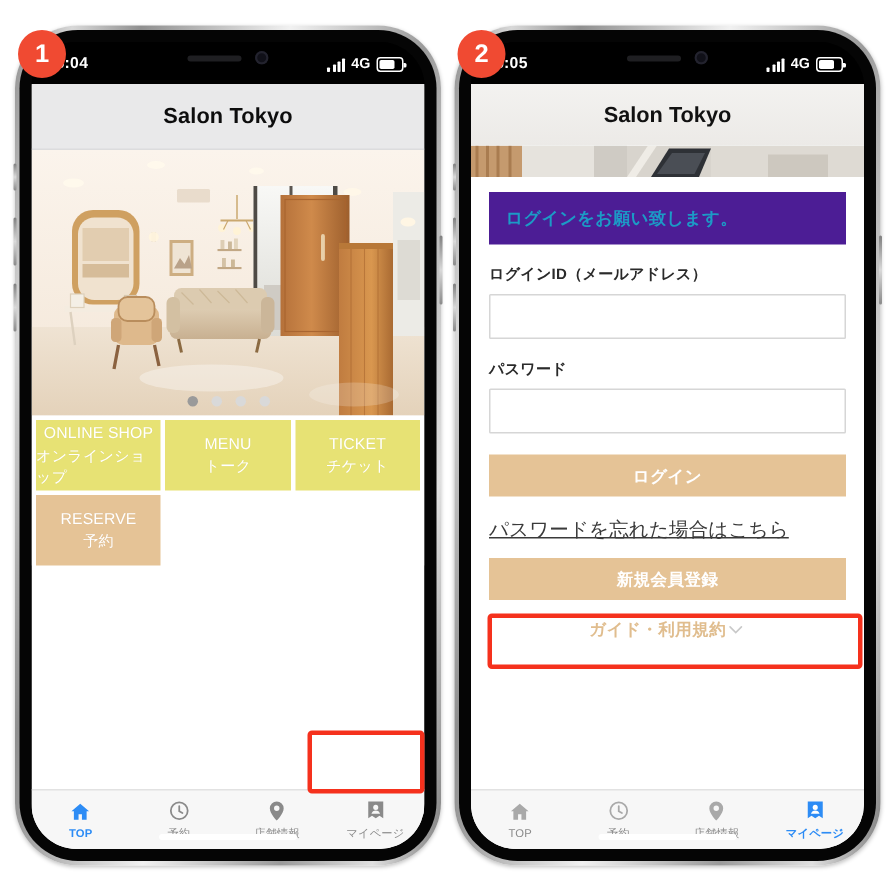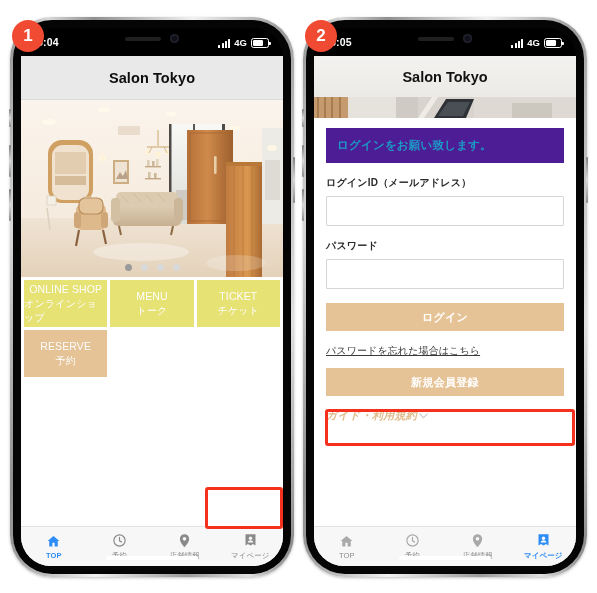--- a/index.html
+++ b/index.html
@@ -121,25 +121,25 @@
 
   .form { padding: 10px 12px 0 12px; background:#fff; }
   .notice { background:#4c1d95; color:#1c9ac6; font-size:11.5px; font-weight:bold;
             padding:10px 11px; letter-spacing:.2px; }
   .flabel { font-size:10px; font-weight:bold; color:#2a2a2a; margin:13px 0 6px; letter-spacing:.2px; }
   .finput { width:100%; height:30px; border:1px solid #d6d6d6; background:#fff;
             border-radius:1px; }
   .btn-primary { width:100%; height:28px; background:#e5c396; color:#fff;
                  font-size:11px; font-weight:bold; display:flex; align-items:center;
                  justify-content:center; margin-top:14px; letter-spacing:.3px; border:0; }
-  .flink { display:inline-block; margin-top:13px; font-size:10px; color:#3a3a3a;
+  .flink { display:inline-block; margin-top:13px; font-size:13px; color:#3a3a3a;
            letter-spacing:.1px; }
   .reg-wrap { position:relative; margin-top:10px; }
-  .accordion { margin-top:12px; display:flex; align-items:center; justify-content:flex-start;
-               color:#e0bd8e; font-size:11px; font-weight:bold; letter-spacing:.3px;font-style:italic; }
+  .accordion { margin-top:12px; display:flex; align-items:center; justify-content:center;
+               color:#e0bd8e; font-size:11px; font-weight:bold; letter-spacing:.3px; }
   .chev { width:13px; height:13px; }
 
   
   .badge {
     position:absolute; width:32px; height:32px; border-radius:50%;
     background:#f04a32; color:#fff; display:flex; align-items:center;
     justify-content:center; font-size:17px; font-weight:bold; z-index:30;
   }
   .badge.b1 { left: 12px; top: 20px; }
   .badge.b2 { left: 305px; top: 20px; }

